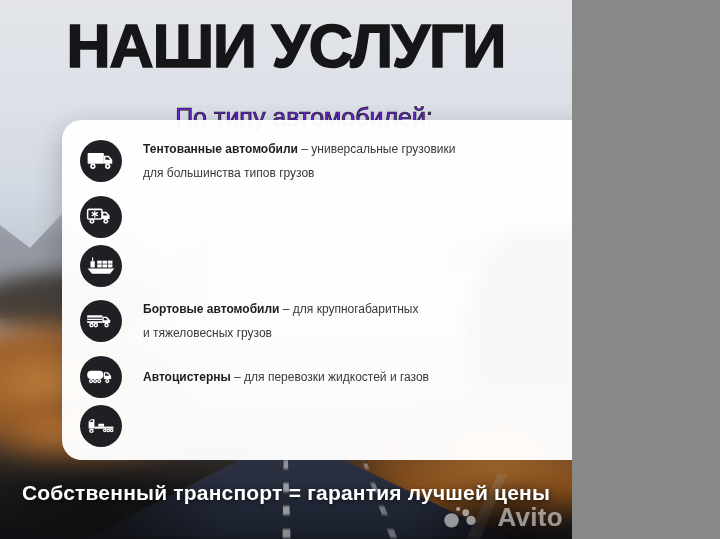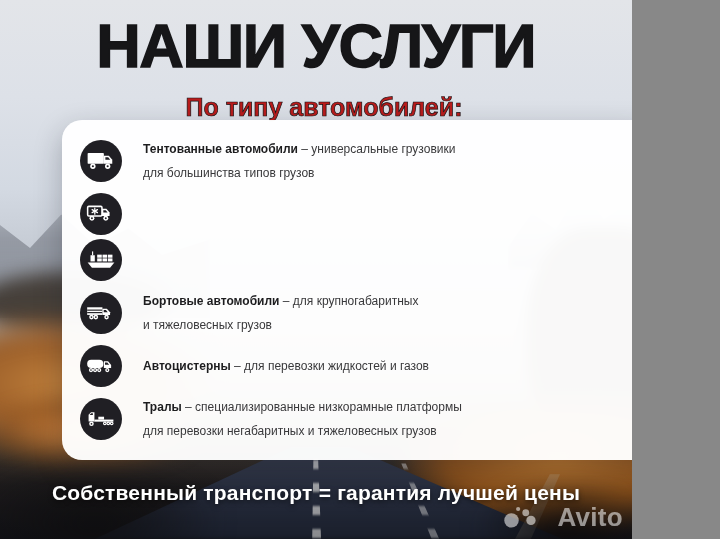--- a/index.html
+++ b/index.html
@@ -1,17 +1,17 @@
 <!DOCTYPE html>
 <html><head>
 <meta charset="utf-8">
 <style>
   html,body{margin:0;padding:0;background:#888;}
   .poster{
-    position:relative;width:632px;height:539px;overflow:hidden;
+    position:relative;width:572px;height:539px;overflow:hidden;
     font-family:"Liberation Sans", sans-serif;
     background:#c7ccd3;
   }
   
   .bg{position:absolute;inset:0;}
   .bg > div{position:absolute;}
   .sky{
     inset:0;
     background:linear-gradient(180deg,
       #e3e5e9 0%, #dde1e8 18%, #d3d9e2 35%,
@@ -91,23 +91,23 @@
     left:0;top:420px;width:100%;height:119px;
     background:linear-gradient(180deg, rgba(0,0,0,0) 0%, rgba(0,0,0,.28) 100%);
   }
   
   .title{
     position:absolute;top:14px;left:0;width:100%;margin:0;
     text-align:center;font-size:61px;line-height:1.05;font-weight:700;
     color:#161618;-webkit-text-stroke:1.6px #161618;letter-spacing:-1px;
   }
   .subtitle{
-    position:absolute;top:85px;left:0;width:100%;margin:8px;
-    text-align:center;font-size:25px;font-weight:700;
-    color:#b91c1c;-webkit-text-stroke:.7px #121214;
+    position:absolute;top:85px;left:0;width:100%;margin:18px;
+    text-align:center;font-size:25px;font-weight:400;
+    color:#6d28d9;-webkit-text-stroke:.7px #121214;
   }
   .card{
     position:absolute;left:62px;top:120px;width:596px;height:340px;
     background:rgba(255,255,255,.97);border-radius:20px;
     box-shadow:0 10px 28px rgba(25,28,38,.28);
     box-sizing:border-box;padding:13px 26px 13px 18px;
     display:flex;flex-direction:column;justify-content:space-between;
   }
   .row{display:flex;align-items:center;gap:17px;}
   .icon{flex:0 0 42px;width:42px;height:42px;}
@@ -264,22 +264,20 @@
           <circle cx="12" cy="27" r="2.4" fill="#fff"></circle>
             <circle cx="12" cy="27" r=".9" fill="#201f24"></circle>
           <circle cx="26" cy="26.6" r="1.9" fill="#fff"></circle>
             <circle cx="26" cy="26.6" r=".7" fill="#201f24"></circle>
           <circle cx="29.6" cy="26.6" r="1.9" fill="#fff"></circle>
             <circle cx="29.6" cy="26.6" r=".7" fill="#201f24"></circle>
           <circle cx="33.2" cy="26.6" r="1.9" fill="#fff"></circle>
             <circle cx="33.2" cy="26.6" r=".7" fill="#201f24"></circle>
         </svg>
       </span>
-      <p class="txt"><b class="nm">Тралы</b> <span class="ds">– специализированные низкорамные платформы
-для перевозки негабаритных и тяжеловесных грузов</span></p>
     </div>
 
   </div>
 
   <div class="tagline">Собственный транспорт = гарантия лучшей цены</div>
 
   <div class="watermark">
     <svg width="38" height="30" viewBox="0 0 40 30">
       <circle cx="25" cy="9.5" r="3.6" fill="#fff"></circle>
       <circle cx="10" cy="17.5" r="7.6" fill="#fff"></circle>

